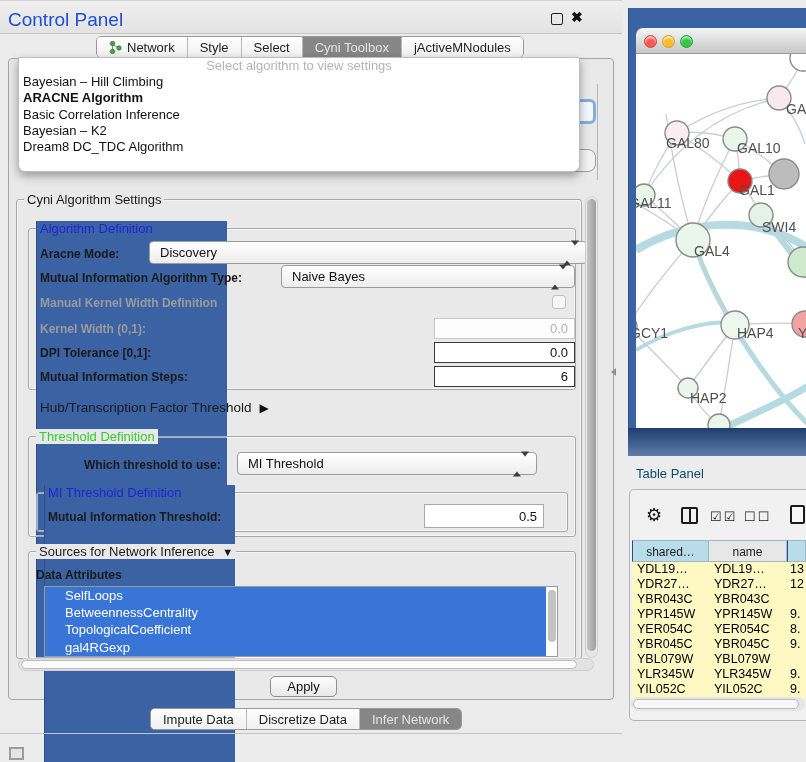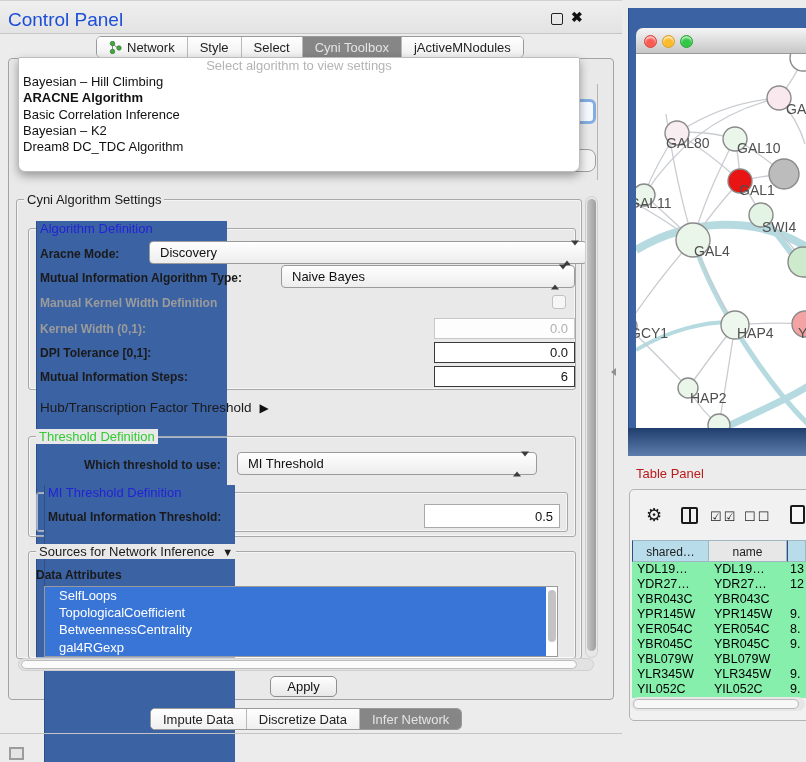--- a/index.html
+++ b/index.html
@@ -40,50 +40,50 @@
        display:flex;align-items:center;font-size:13px;color:#111;padding:0 10px;box-sizing:border-box;position:absolute}
   .spin{position:absolute;right:7px;top:50%;transform:translateY(-50%)}
   .spin .u{width:0;height:0;border-left:4px solid transparent;border-right:4px solid transparent;border-bottom:5px solid #3c3c3c;margin-bottom:2px}
   .spin .d{width:0;height:0;border-left:4px solid transparent;border-right:4px solid transparent;border-top:5px solid #3c3c3c}
   .field{position:absolute;background:#fff;border:1px solid #a9a9a9;font-size:13px;color:#111;
        display:flex;align-items:center;justify-content:flex-end;padding:0 6px;box-sizing:border-box}
   .field.strong{border:1.5px solid #3a3a3a}
   .field.dis{color:#b0b0b0;border-color:#c8c8c8;background:#fdfdfd}
   .cbox{position:absolute;width:14px;height:14px;border:1px solid #c2c2c2;border-radius:3px;background:#f6f6f6;box-sizing:border-box}
   .attr-list{left:44px;top:586px;width:514px;height:71px;background:#fff;border:1px solid #9a9a9a;overflow:hidden;box-sizing:border-box}
-  .attr-item{height:17.2px;line-height:17.2px;width:501px;background:#3875d7;color:#fff;font-size:13px;padding-left:14px;box-sizing:border-box;white-space:nowrap}
+  .attr-item{height:17.2px;line-height:17.2px;width:501px;background:#3875d7;color:#fff;font-size:13px;padding-left:20px;box-sizing:border-box;white-space:nowrap}
   .list-vthumb{position:absolute;left:548px;top:590px;width:8px;height:52px;background:#c3c3c3;border-radius:4px}
   .vtrack{left:585px;top:196px;width:13px;height:462px;background:#e7e7e7;border:1px solid #d0d0d0;border-radius:7px;box-sizing:border-box}
   .vthumb{left:587px;top:199px;width:9px;height:452px;background:linear-gradient(90deg,#c6c6c6,#9e9e9e);border-radius:5px}
   .htrack{left:18px;top:658px;width:576px;height:13px;background:#e2e2e2;border:1px solid #d0d0d0;border-radius:7px;box-sizing:border-box}
   .hthumb{left:21px;top:660px;width:556px;height:9px;background:#fbfbfb;border:1px solid #bcbcbc;border-radius:5px;box-sizing:border-box}
   .btn{border:1px solid #8f8f8f;border-radius:5px;background:linear-gradient(#fefefe,#e8e8e8);
        font-size:13px;color:#111;display:flex;align-items:center;justify-content:center;box-sizing:border-box}
   .cp-bottomline{left:0;top:733px;width:622px;height:1px;background:#c4c4c4}
   .collapse-arrow{left:611px;top:368px;width:0;height:0;border-top:4px solid transparent;border-bottom:4px solid transparent;border-right:5px solid #8f8f8f}
   
   .blue{left:628px;top:8px;width:184px;height:448px;background:#3b62a3;border-left:1px solid #2d4e87}
   .blue-grad{left:628px;top:428px;width:184px;height:28px;background:linear-gradient(#1f3e6e,#5d7dac)}
   .netwin-bar{left:636px;top:28px;width:178px;height:26px;background:linear-gradient(#f5f5f5,#c7c7c7);
        border-radius:7px 0 0 0;border-bottom:1px solid #989898;box-sizing:border-box}
   .light{position:absolute;top:35px;width:13px;height:13px;border-radius:50%;box-sizing:border-box;box-shadow:inset 0 2px 2px rgba(255,255,255,.7)}
   .net-canvas{left:636px;top:54px;width:178px;height:374px;background:#fff;overflow:hidden}
   .net-label{position:absolute;font-size:14px;color:#4f4f4f;white-space:nowrap}
   
-  .tp-title{left:636px;top:466px;font-size:13px;color:#b91c1c}
+  .tp-title{left:636px;top:466px;font-size:13px;color:#0c4a6e}
   .tp-box{left:629px;top:489px;width:190px;height:232px;background:#f1f1f1;border:1px solid #b4b4b4;border-radius:5px;box-sizing:border-box}
   .tbar-ico{position:absolute;color:#1a1a1a}
   .cols-ico{left:681px;top:507px;width:17px;height:17px;border:2px solid #1a1a1a;border-radius:2px;box-sizing:border-box}
   .cols-ico .mid{position:absolute;left:6px;top:0;width:2px;height:13px;background:#1a1a1a}
   .page-ico{left:790px;top:505px;width:15px;height:19px;border:2px solid #1a1a1a;border-radius:2px;box-sizing:border-box;background:#f7f7f7}
   .thead{left:632px;top:540px;width:174px;height:17px;display:flex}
   .th{height:22px;line-height:22px;text-align:center;font-size:12px;color:#222;box-sizing:border-box;border-right:1px solid #9fb7c2;border-top:1px solid #9fb7c2;border-bottom:1px solid #9fb7c2;overflow:hidden}
   .th.blue{background:#b9dceb}
   .th.gray{background:#e7e7e7}
-  .tbody{left:632px;top:562px;width:174px;height:136px;overflow:hidden;background:#86efac}
+  .tbody{left:632px;top:562px;width:174px;height:136px;overflow:hidden;background:#fef9c3}
   .trow{display:flex;height:15px;line-height:15px;font-size:12.5px;color:#000}
   .tc{overflow:hidden;white-space:nowrap;box-sizing:border-box}
   .tc1{width:77px;padding-left:5px}
   .tc2{width:78px;padding-left:5px}
   .tc3{width:19px;padding-left:3px}
   .tp-htrack{left:631px;top:697px;width:174px;height:14px;background:#e6e6e6;border-radius:7px}
   .tp-hthumb{left:633px;top:699px;width:166px;height:10px;background:#f7f7f7;border:1px solid #b9b9b9;border-radius:5px;box-sizing:border-box}
   .mini-ico{left:9px;top:747px;width:15px;height:13px;border:2px solid #9c9c9c;background:#e4e4e4;box-sizing:border-box}
 </style>
 </head>
@@ -176,33 +176,33 @@
 
 <div class="abs lbl b" style="left:84px;top:458px">Which threshold to use:</div>
 <div class="combo" style="left:237px;top:452px;width:300px;height:23px">
   <span>MI Threshold</span>
   <span class="spin"><span class="u"></span><span class="d"></span></span>
 </div>
 
 <div class="abs grp" style="left:36px;top:492px;width:532px;height:40px"></div>
 <div class="leg blue" style="left:44px;top:485px">MI Threshold Definition</div>
 <div class="abs lbl b" style="left:48px;top:510px">Mutual Information Threshold:</div>
-<div class="field" style="left:424px;top:504px;width:136px;height:24px">0.5</div>
+<div class="field" style="left:424px;top:504px;width:120px;height:24px">0.5</div>
 
 <div class="abs grp" style="left:28px;top:551px;width:548px;height:108px"></div>
 <div class="leg" style="left:36px;top:544px;color:#1a1a1a">
   <span>Sources for Network Inference</span>
   <span style="font-size:11px;margin-left:4px">▼</span>
 </div>
 <div class="abs lbl b" style="left:36px;top:568px">Data Attributes</div>
 
 <div class="abs attr-list">
   <div class="attr-item">SelfLoops</div>
+  <div class="attr-item">BetweennessCentrality</div>
   <div class="attr-item">TopologicalCoefficient</div>
-  <div class="attr-item">BetweennessCentrality</div>
   <div class="attr-item">gal4RGexp</div>
 </div>
 <div class="list-vthumb"></div>
 
 <div class="abs vtrack"></div>
 <div class="abs vthumb"></div>
 <div class="abs htrack"></div>
 <div class="abs hthumb"></div>
 
 <div class="abs btn" style="left:270px;top:676px;width:67px;height:21px">Apply</div>

